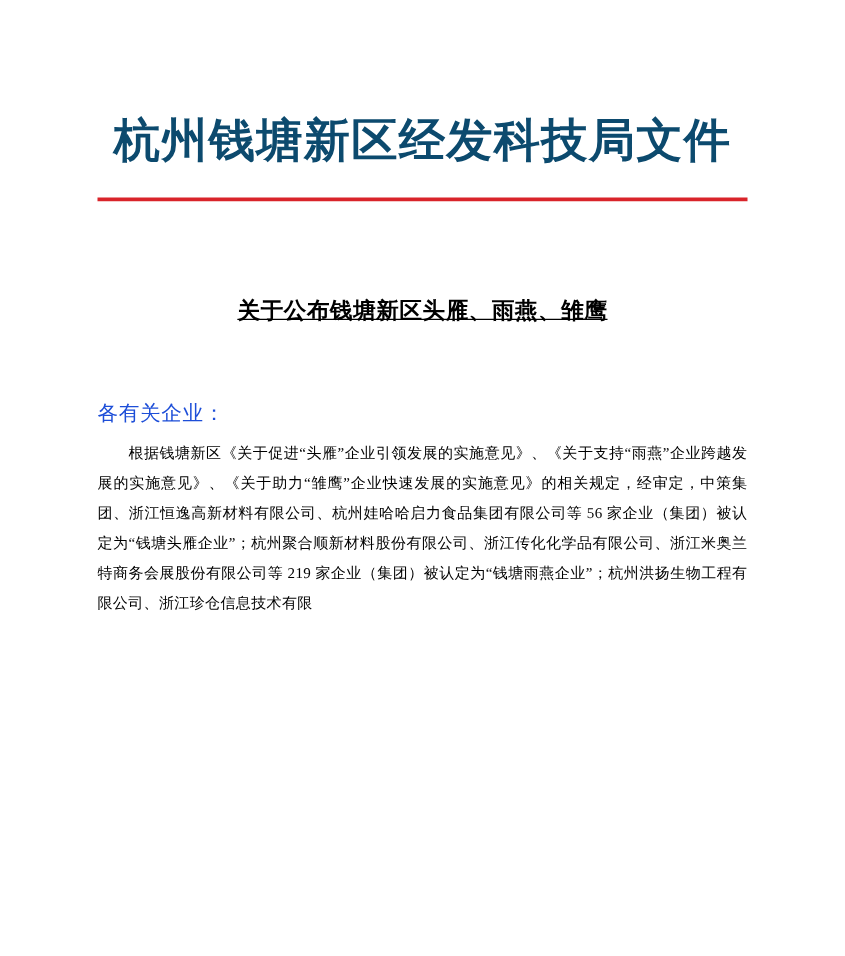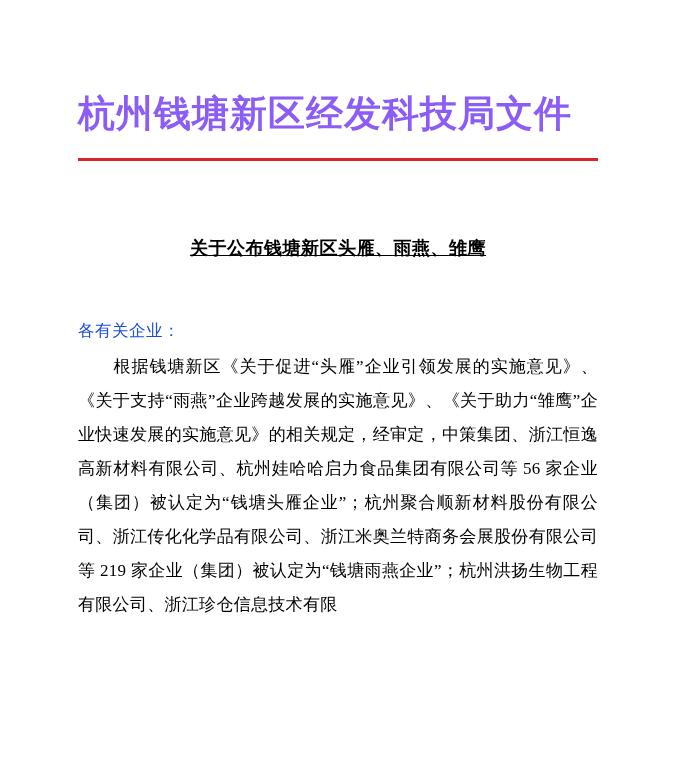--- a/index.html
+++ b/index.html
@@ -15,21 +15,22 @@
   }
   .page {
     position: relative;
     width: 676px;
     height: 765px;
     box-sizing: border-box;
     padding: 0 78px;
   }
   .doc-title {
     margin-top: 92px;
-    color: #8b5cf6;
+    text-align: center;
+    color: #0c4a6e;
     font-weight: bold;
     font-size: 37px;
     letter-spacing: 1px;
     line-height: 1.2;
     white-space: nowrap;
   }
   .doc-number {
     margin-top: 78px;
     text-align: center;
     color: #1a1a1a;
@@ -53,21 +54,21 @@
     text-decoration: underline;
   }
   .salutation {
     margin-top: 56px;
     font-size: 16.5px;
     color: #1d4ed8;
     letter-spacing: 0.5px;
   }
   .body-text {
     margin-top: 8px;
-    font-size: 17px;
+    font-size: 12px;
     line-height: 2.0;
     color: #000;
     text-align: justify;
     text-justify: inter-ideograph;
     letter-spacing: 0.3px;
   }
   .body-text .indent {
     display: inline-block;
     width: 2.05em;
   }

